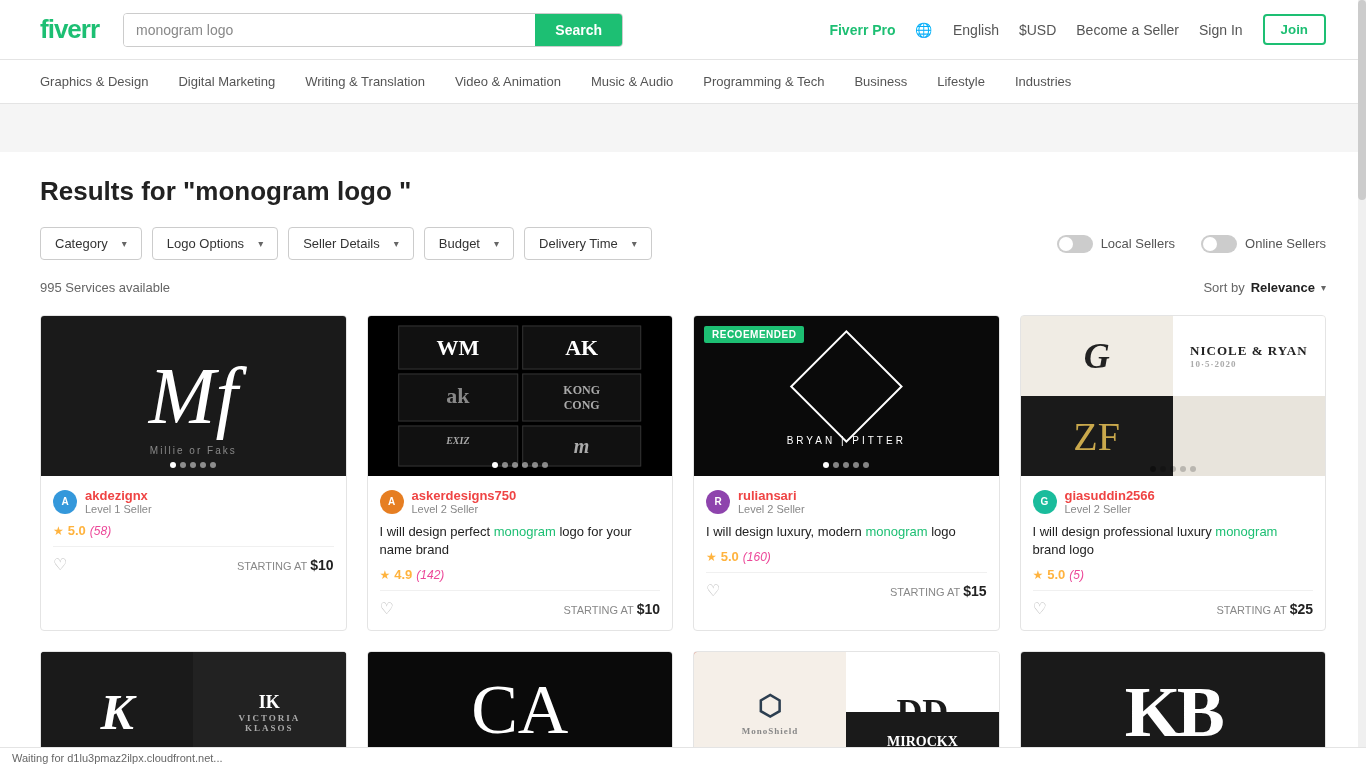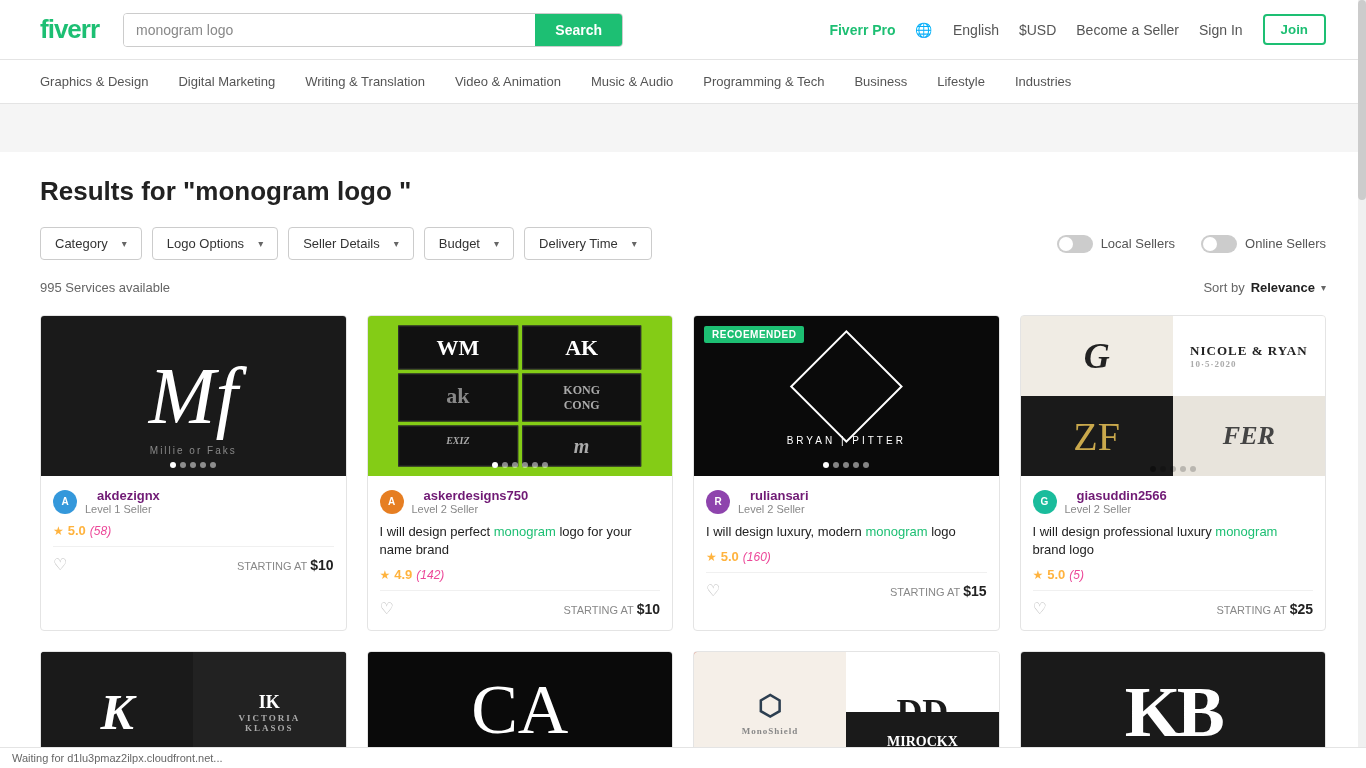--- a/index.html
+++ b/index.html
@@ -182,21 +182,21 @@
       background: #fff;
     }
     .card-image {
       width: 100%;
       height: 160px;
       background: #222;
       position: relative;
       overflow: hidden;
     }
     .card-image.card-1 { background: #1a1a1a; }
-    .card-image.card-2 { background: #84cc16; }
+    .card-image.card-2 { background: #000000; }
     .card-image.card-3 { background: #0a0a0a; }
     .card-image.card-4 { background: #e8e4dc; }
 
     
     .mono-1 {
       position: absolute; top: 50%; left: 50%; transform: translate(-50%, -50%);
       font-size: 72px; color: #fff; font-weight: 300; font-style: italic;
       font-family: Georgia, serif;
     }
     .mono-2 {
@@ -255,21 +255,21 @@
     .avatar {
       width: 24px; height: 24px; border-radius: 50%; background: #ddd;
       display: flex; align-items: center; justify-content: center;
       font-size: 10px; font-weight: 700; color: #fff;
       overflow: hidden;
     }
     .avatar.av1 { background: #3498db; }
     .avatar.av2 { background: #e67e22; }
     .avatar.av3 { background: #8e44ad; }
     .avatar.av4 { background: #1abc9c; }
-    .seller-name { font-size: 13px; font-weight: 600; color: #701a75; margin-left: 12px; }
+    .seller-name { font-size: 13px; font-weight: 600; color: #ef4444; }
     .seller-level { font-size: 11px; color: #888; }
     .card-title {
       font-size: 13px; color: #222; line-height: 1.4; margin-bottom: 8px;
       cursor: pointer;
     }
     .card-title .highlight { color: #1dbf73; }
     .rating-row {
       display: flex; align-items: center; gap: 4px; margin-bottom: 8px;
     }
     .star { color: #ffb33e; font-size: 12px; }
@@ -537,23 +537,20 @@
           </div>
           <div class="mono-4-cell c2" style="background:#fff;font-size:13px;letter-spacing:1px;">
             <div style="">
               <div style="font-weight:700;">NICOLE &amp; RYAN</div>
               <div style="font-size:9px;color:#aaa;">10·5·2020</div>
             </div>
           </div>
           <div class="mono-4-cell c3" style="background:#1a1a1a;">
             <span style="font-size:40px;font-family:serif;color:#c9a84c;font-weight:300;">ZF</span>
           </div>
-          <div class="mono-4-cell c4" style="background:#e8e4dc;font-size:18px;">
-            <span style="font-family:serif;font-style:italic;font-size:26px;color:#444;">FER</span>
-          </div>
         </div>
         <div class="dots" style="bottom:4px;">
           <div class="dot active" style="background:rgba(0,0,0,0.4)"></div>
             <div class="dot" style="background:rgba(0,0,0,0.2)"></div>
             <div class="dot" style="background:rgba(0,0,0,0.2)"></div>
             <div class="dot" style="background:rgba(0,0,0,0.2)"></div>
             <div class="dot" style="background:rgba(0,0,0,0.2)"></div>
         </div>
       </div>
       <div class="card-body">

